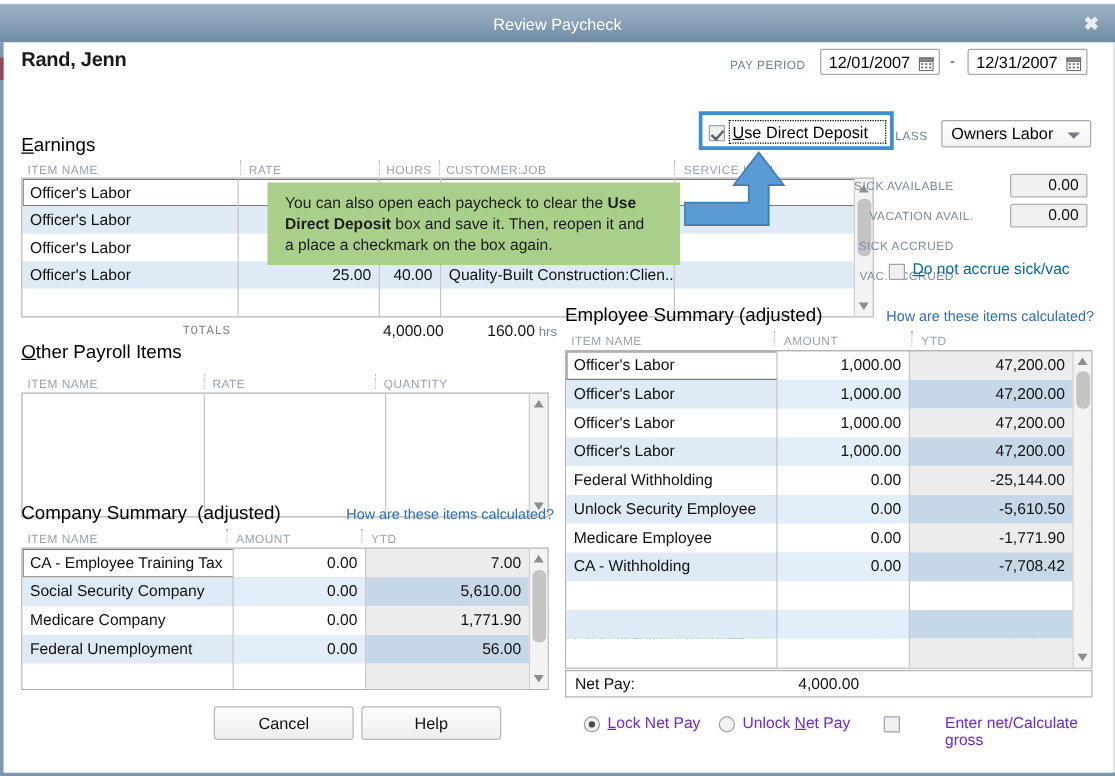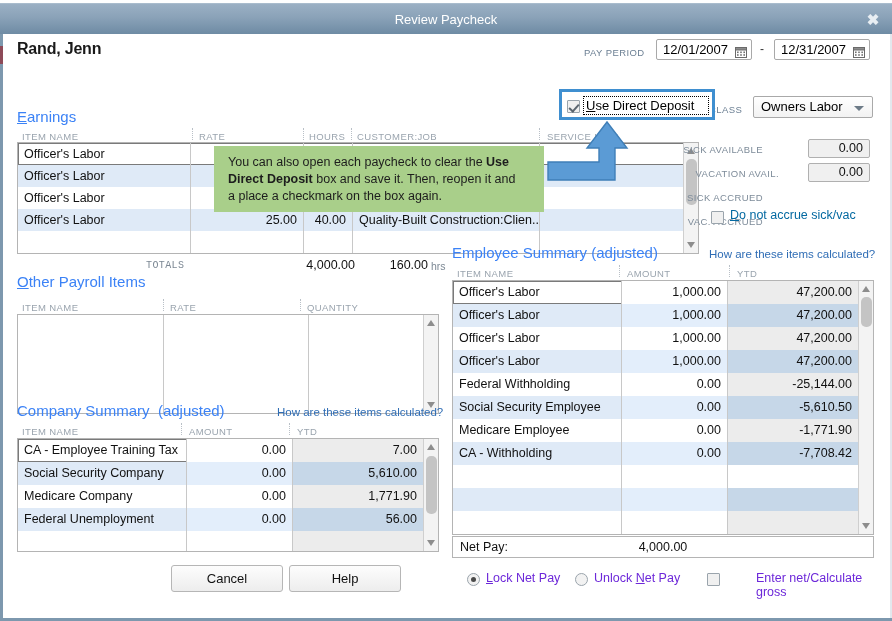--- a/index.html
+++ b/index.html
@@ -116,21 +116,21 @@
     position: absolute; left: 24px; top: 6px;
     font-size: 13px; color: #000;
   }
   .dd-txt u { text-decoration: underline; }
 
   
   .arrow-wrap { position: absolute; left: 540px; top: 84px; width: 110px; height: 70px; z-index: 25; }
 
   
   .sec-h {
-    position: absolute; font-size: 15px; color: #3b82f6;
+    position: absolute; font-size: 15px; color: #000000;
   }
   .sec-h u { text-decoration: underline; }
   .sec-sub { font-size: 15px; }
 
   .link {
     position: absolute; font-size: 11.5px; color: #2f6db5;
     cursor: pointer;
   }
 
   
@@ -501,21 +501,21 @@
           <div class="gc" style="left: 0px; width: 168px; line-height: 23px; padding-left: 6px;">Officer's Labor</div>
           <div class="gc r" style="left: 169px; width: 105px; line-height: 23px; padding-right: 6px; background: rgb(227, 238, 251);">1,000.00</div>
           <div class="gc r" style="left: 275px; width: 130px; line-height: 23px; padding-right: 6px; background: rgb(198, 215, 232);">47,200.00</div>
         </div>
         <div class="grow" style="top: 92px; height: 23px; background: rgb(255, 255, 255);">
           <div class="gc" style="left: 0px; width: 168px; line-height: 23px; padding-left: 6px;">Federal Withholding</div>
           <div class="gc r" style="left: 169px; width: 105px; line-height: 23px; padding-right: 6px; background: rgb(255, 255, 255);">0.00</div>
           <div class="gc r" style="left: 275px; width: 130px; line-height: 23px; padding-right: 6px; background: rgb(236, 236, 236);">-25,144.00</div>
         </div>
         <div class="grow" style="top: 115px; height: 23px; background: rgb(223, 234, 247);">
-          <div class="gc" style="left: 0px; width: 168px; line-height: 23px; padding-left: 6px;">Social Security Employee</div>
+          <div class="gc" style="left: 0px; width: 168px; line-height: 23px; padding-left: 6px;">Unlock Security Employee</div>
           <div class="gc r" style="left: 169px; width: 105px; line-height: 23px; padding-right: 6px; background: rgb(227, 238, 251);">0.00</div>
           <div class="gc r" style="left: 275px; width: 130px; line-height: 23px; padding-right: 6px; background: rgb(198, 215, 232);">-5,610.50</div>
         </div>
         <div class="grow" style="top: 138px; height: 23px; background: rgb(255, 255, 255);">
           <div class="gc" style="left: 0px; width: 168px; line-height: 23px; padding-left: 6px;">Medicare Employee</div>
           <div class="gc r" style="left: 169px; width: 105px; line-height: 23px; padding-right: 6px; background: rgb(255, 255, 255);">0.00</div>
           <div class="gc r" style="left: 275px; width: 130px; line-height: 23px; padding-right: 6px; background: rgb(236, 236, 236);">-1,771.90</div>
         </div>
         <div class="grow" style="top: 161px; height: 23px; background: rgb(223, 234, 247);">
           <div class="gc" style="left: 0px; width: 168px; line-height: 23px; padding-left: 6px;">CA - Withholding</div>

